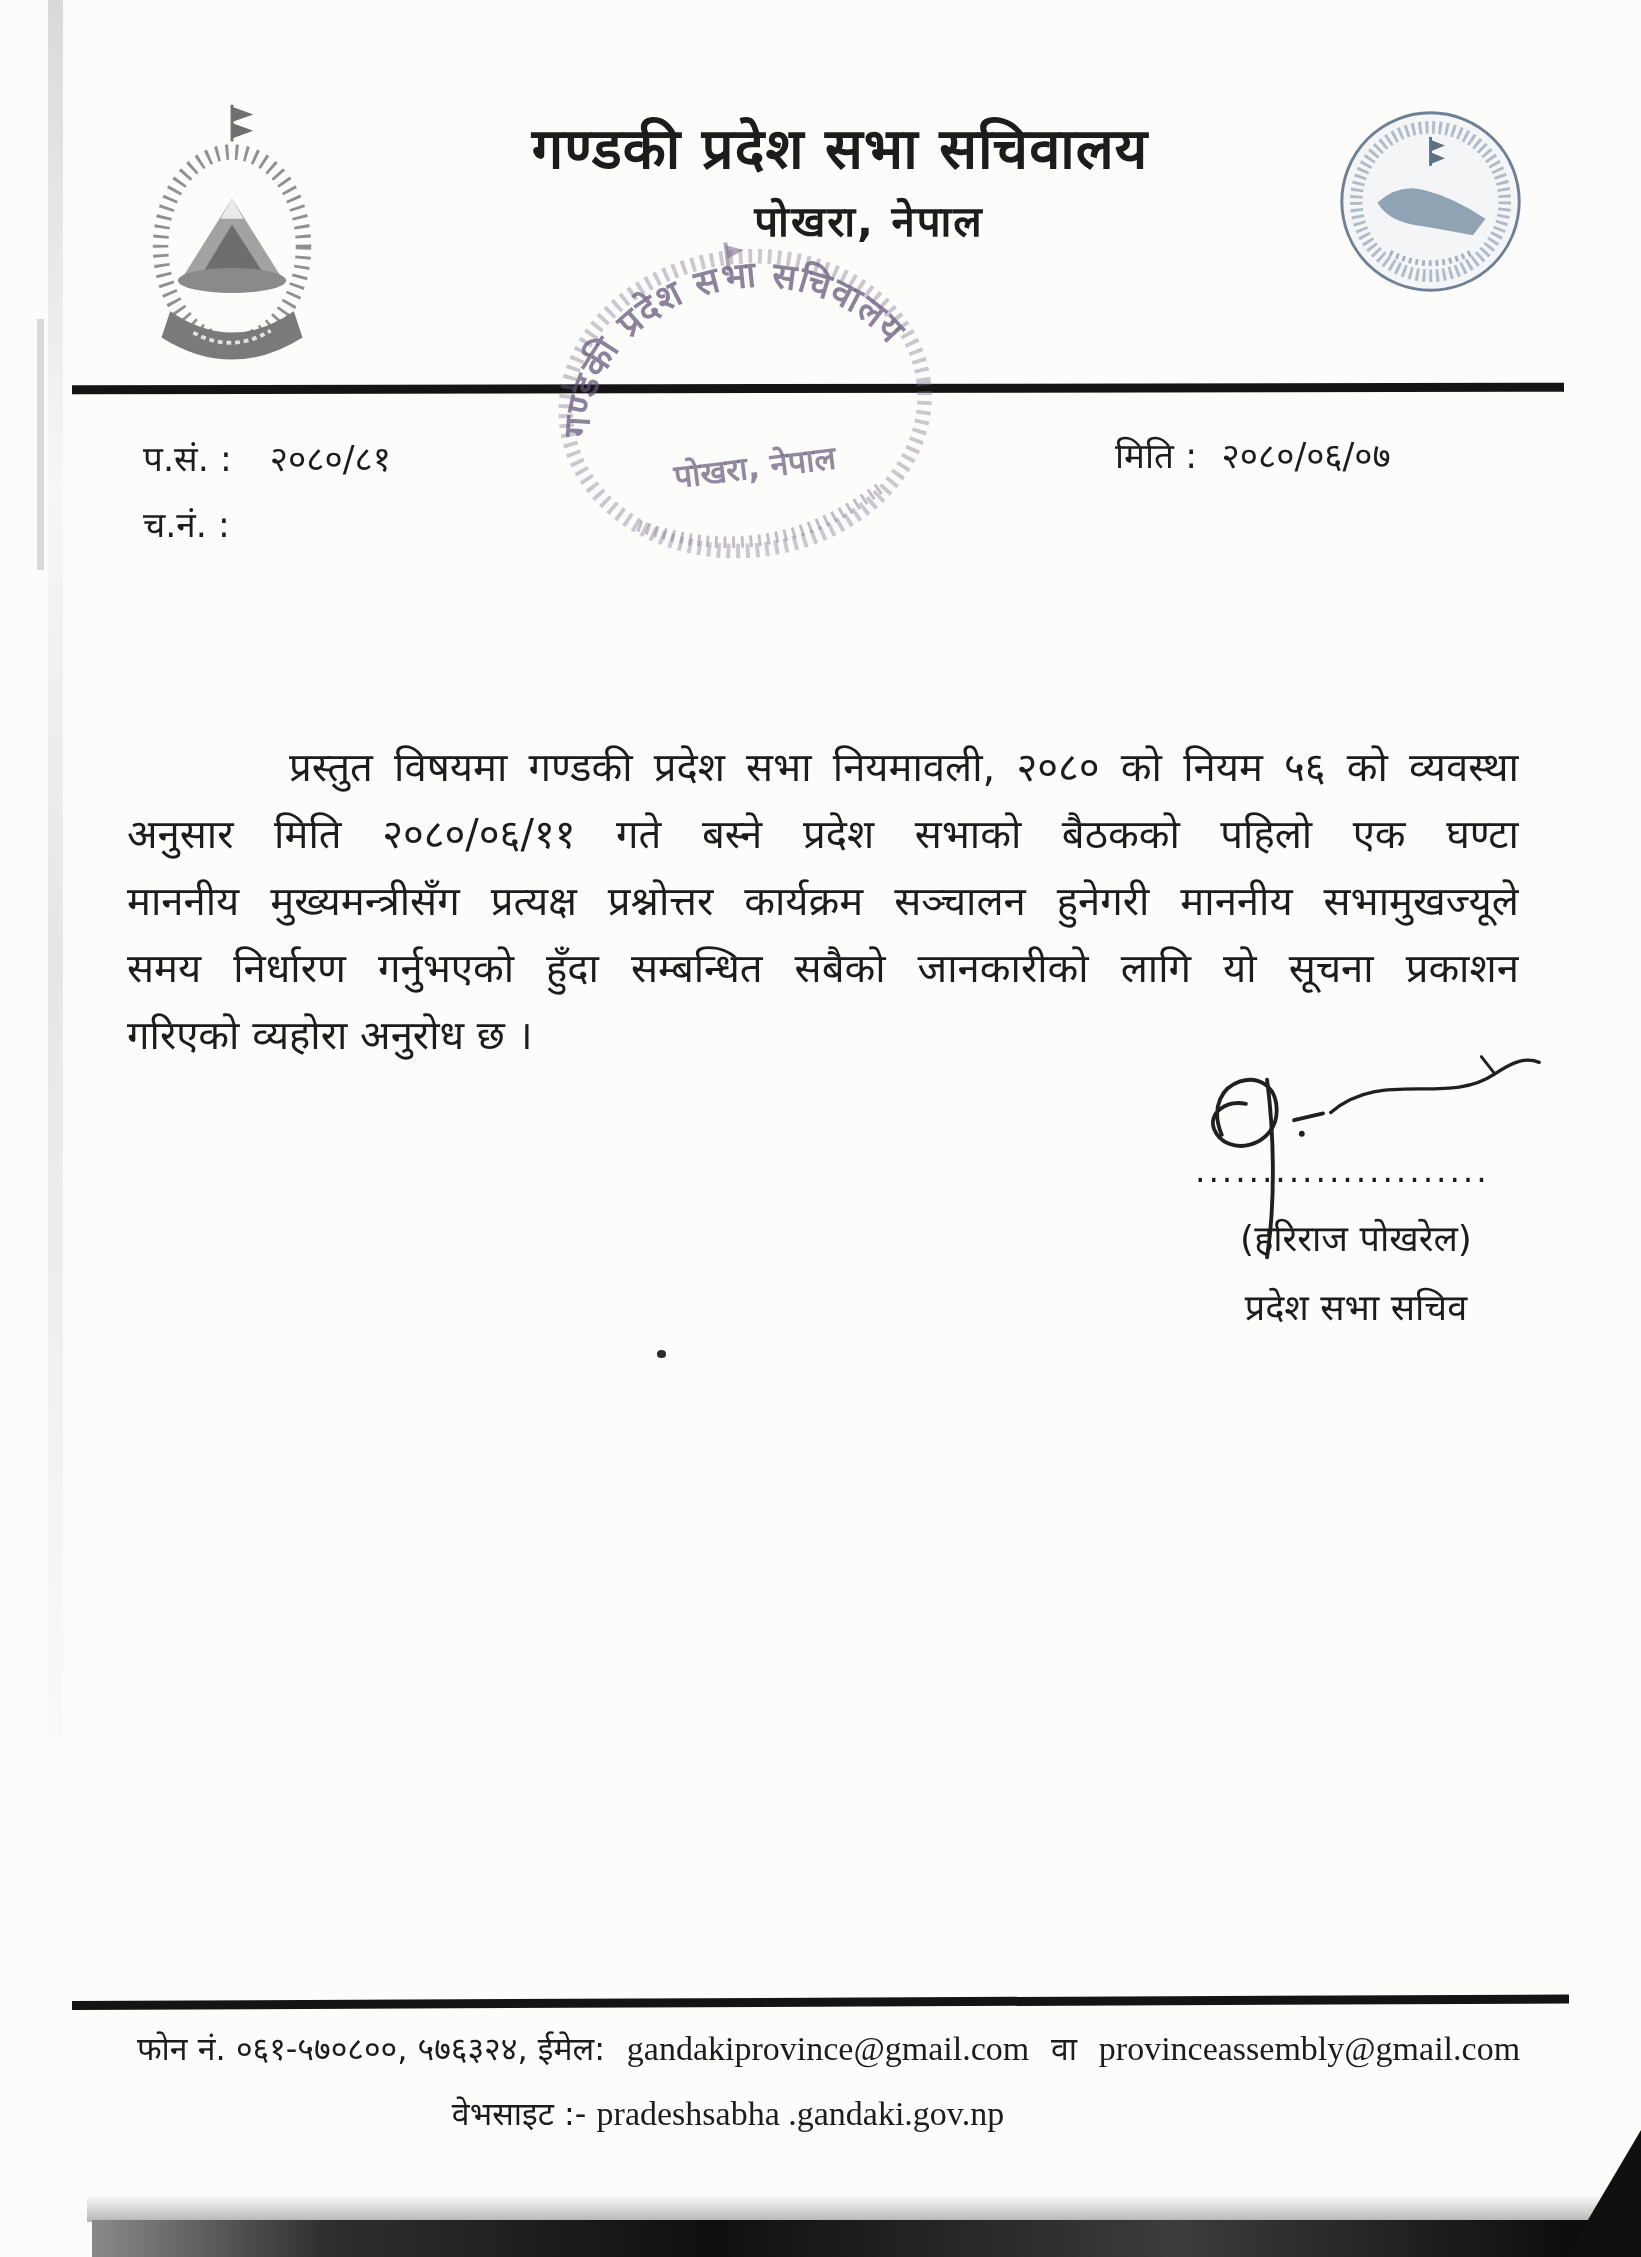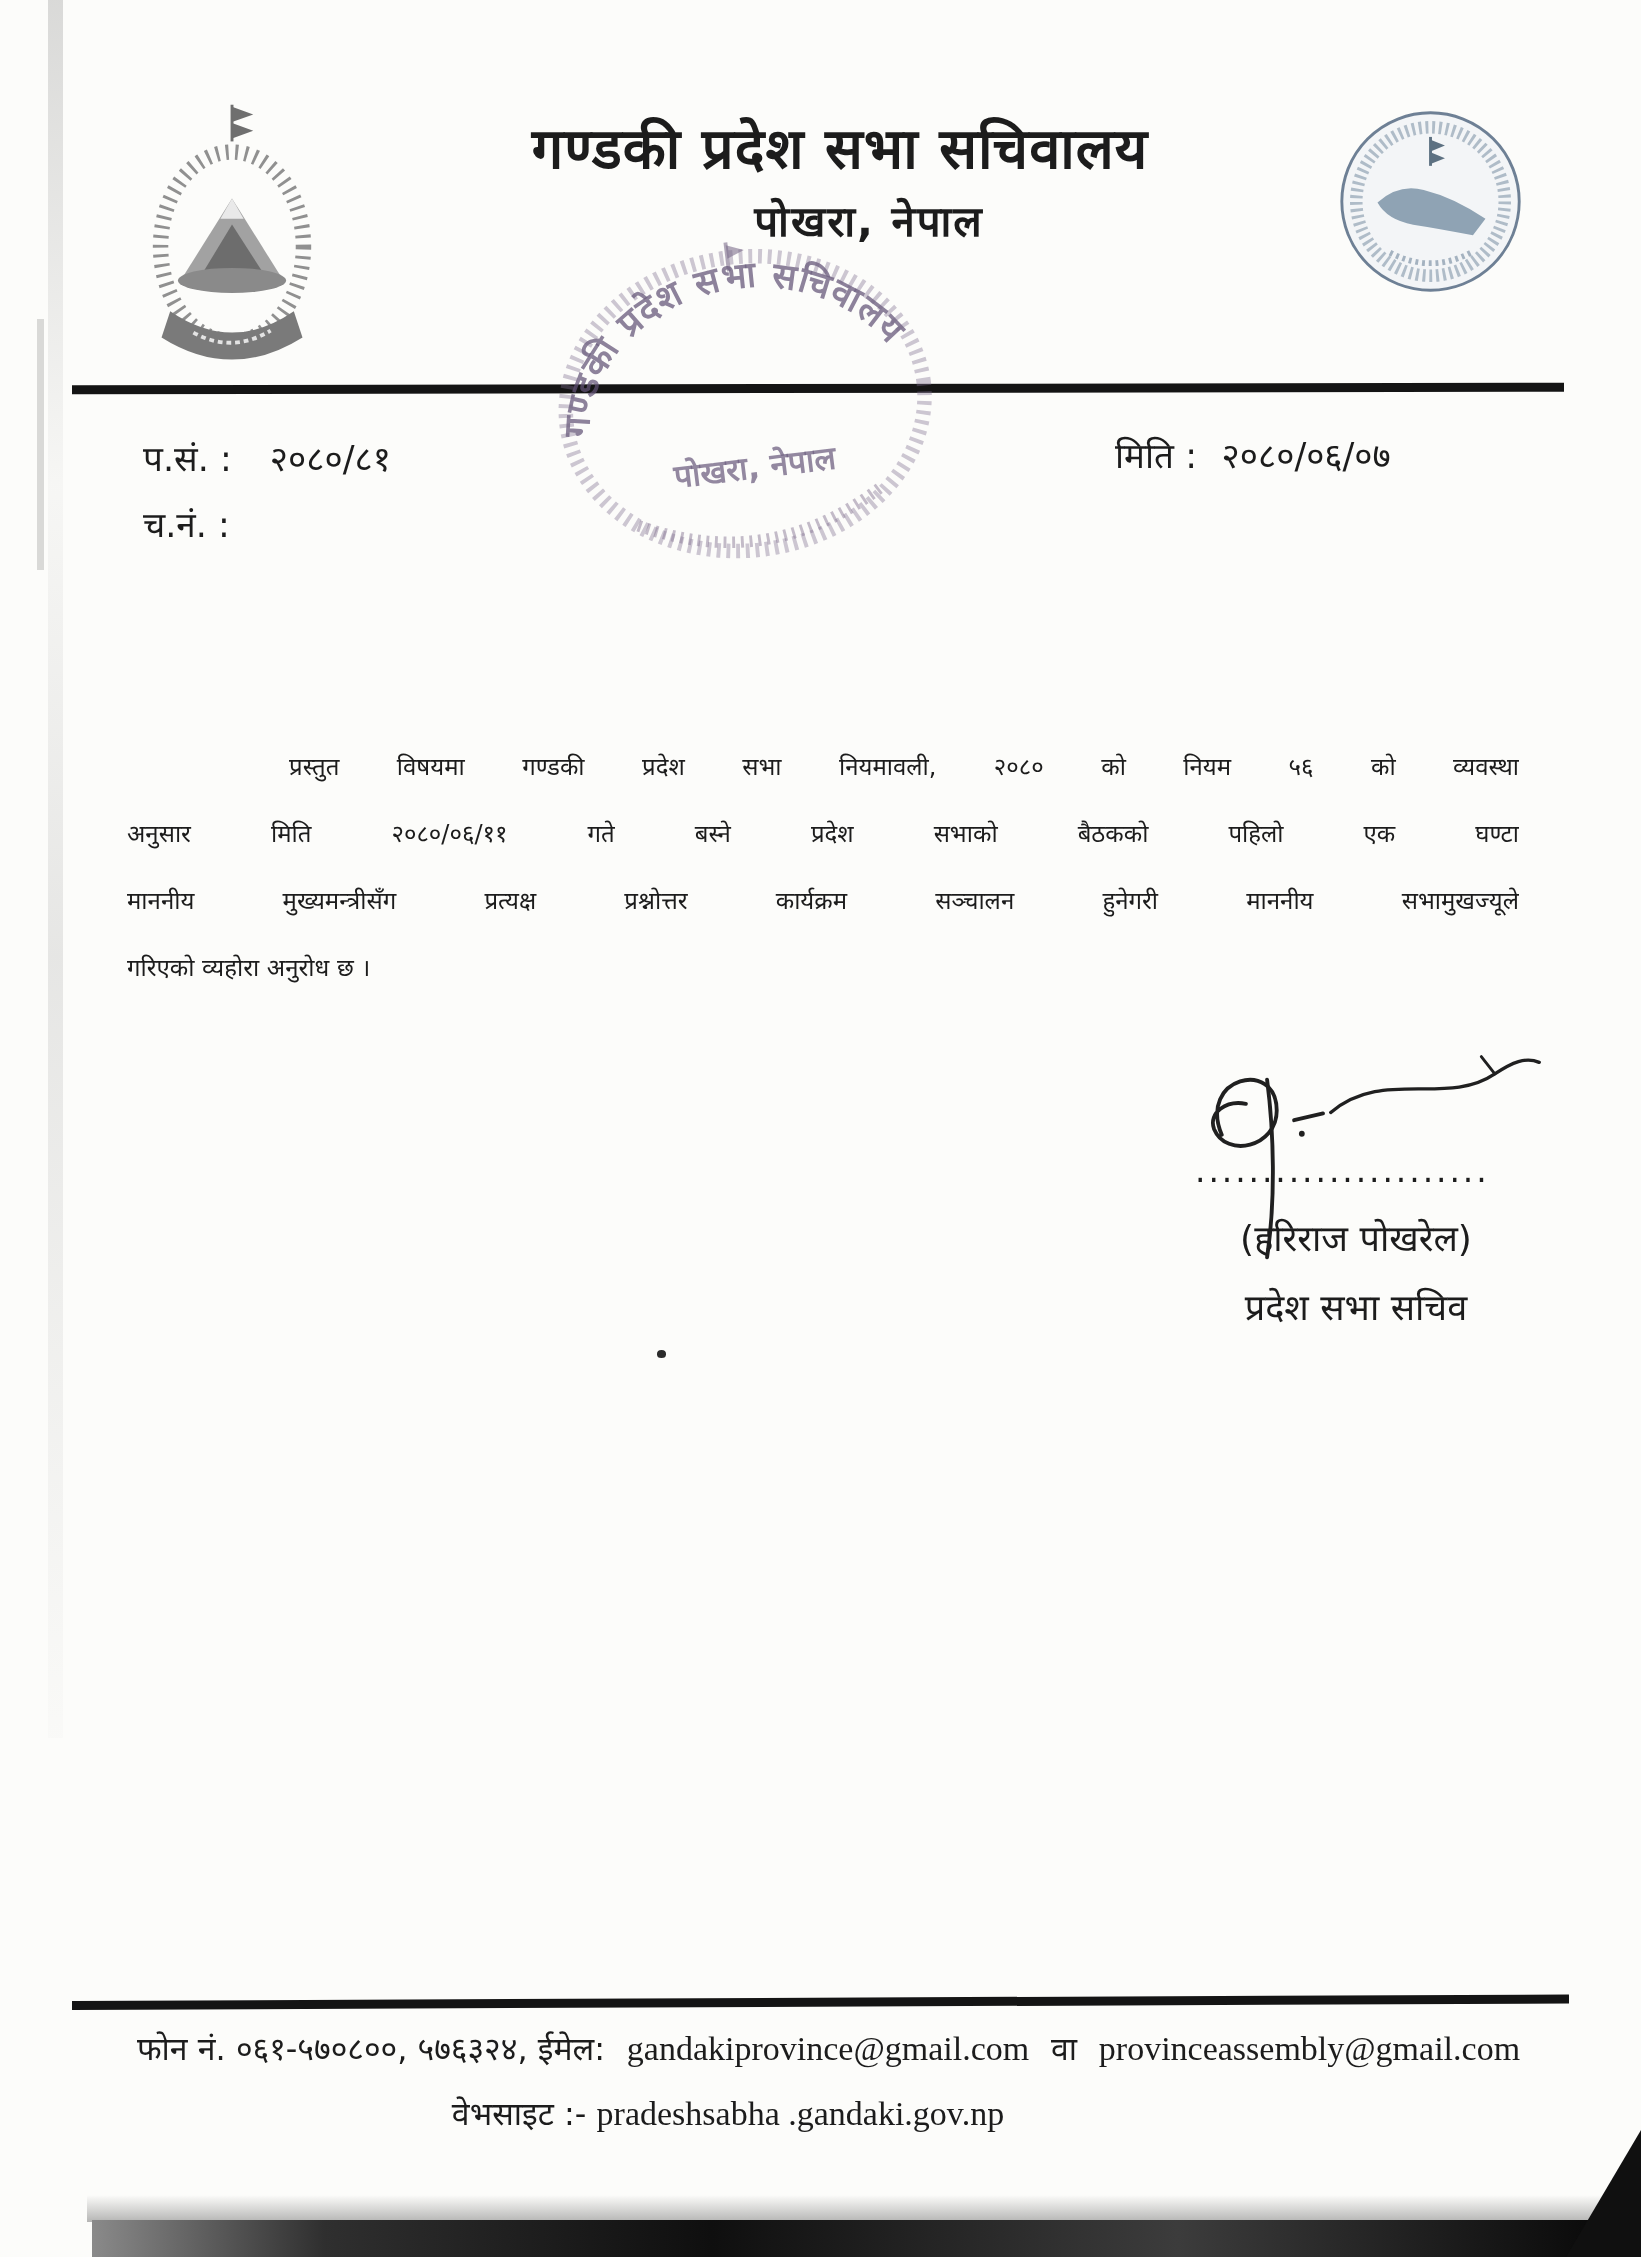--- a/index.html
+++ b/index.html
@@ -25,21 +25,21 @@
   .ref-line2{position:absolute; left:143px; top:500px; font-size:35px;}
   .date-line{position:absolute; left:1115px; top:431px; font-size:35px;}
   .ref-line1 .val{margin-left:27px;text-align:right;}
   .date-line .val{margin-left:13.5px;}
   
   .subject-wrap{position:absolute; top:649px; left:0; width:1641px; text-align:center;}
   .subject-text{display:inline-block; font-size:34px; font-weight:700;
     border-bottom:3.9px solid #1a1a1a; padding:0 9.7px 11.6px;}
   
   .body-block{position:absolute; left:127px; top:734px; width:1392px;
-    font-size:24px; line-height:67px;}
+    font-size:40px; line-height:67px;}
   .body-line{height:67px; overflow:hidden; white-space:nowrap;}
   .body-line[data-justify="words"]{display:flex; justify-content:space-between; white-space:normal;}
   .body-line.first{padding-left:162px;}
   
   .sig-squiggle{position:absolute; left:1159px; top:1043px; width:386px; height:222px;}
   .sig-dots{position:absolute; left:1195px; top:1151px; font-size:33px; letter-spacing:2.9px; color:#1c1c1c;}
   .sig-name{position:absolute; left:1139px; top:1213px; width:434px; text-align:center; font-size:36px;}
   .sig-title{position:absolute; left:1139px; top:1282px; width:434px; text-align:center; font-size:36px;}
   
   .rule-bottom{position:absolute; left:72px; top:2001px; width:1497px; height:8.7px;
@@ -158,20 +158,33 @@
         <span>माननीय</span>
         <span>मुख्यमन्त्रीसँग</span>
         <span>प्रत्यक्ष</span>
         <span>प्रश्नोत्तर</span>
         <span>कार्यक्रम</span>
         <span>सञ्चालन</span>
         <span>हुनेगरी</span>
         <span>माननीय</span>
         <span>सभामुखज्यूले</span>
       </div>
+    <div class="body-line" data-justify="words">
+        <span>समय</span>
+        <span>निर्धारण</span>
+        <span>गर्नुभएको</span>
+        <span>हुँदा</span>
+        <span>सम्बन्धित</span>
+        <span>सबैको</span>
+        <span>जानकारीको</span>
+        <span>लागि</span>
+        <span>यो</span>
+        <span>सूचना</span>
+        <span>प्रकाशन</span>
+      </div>
     <div class="body-line">गरिएको व्यहोरा अनुरोध छ ।</div>
   </div>
 
   <div class="sig-squiggle">
     <svg width="386" height="222" viewBox="0 0 400 230">
       <path d="M65,95 C40,35 122,16 122,70 C122,108 70,120 57,89 C51,72 70,59 90,63" stroke="#202020" stroke-width="4" fill="none" stroke-linecap="round"></path>
       <path d="M112,38 C119,92 121,162 112,222" stroke="#202020" stroke-width="4" fill="none" stroke-linecap="round"></path>
       <path d="M140,80 l30,-7" stroke="#202020" stroke-width="4" fill="none" stroke-linecap="round"></path>
       <circle cx="148" cy="94" r="3" fill="#202020"></circle>
       <path d="M178,72 C232,26 298,66 348,32 C366,20 380,14 394,20" stroke="#202020" stroke-width="3.5" fill="none" stroke-linecap="round"></path>

